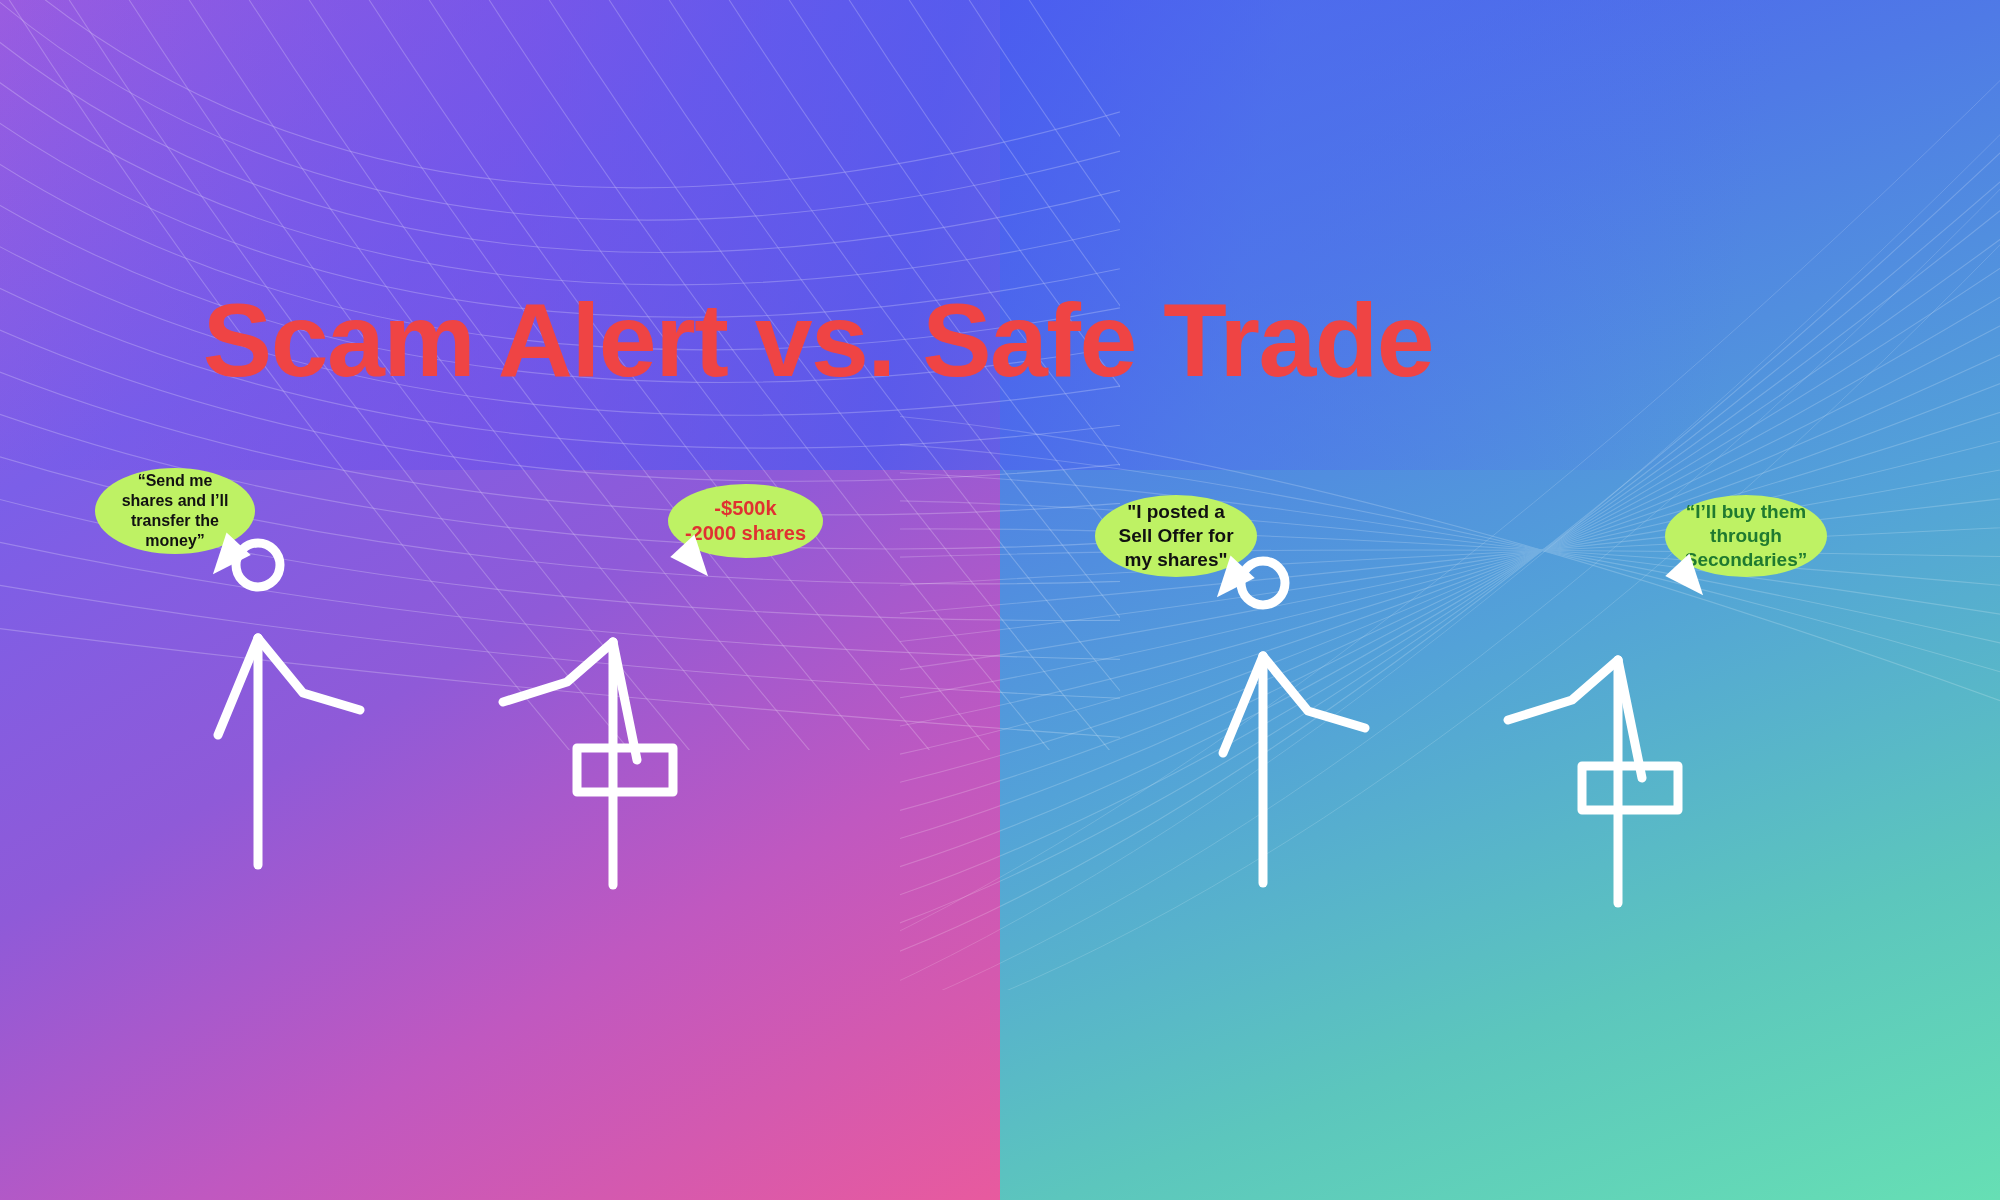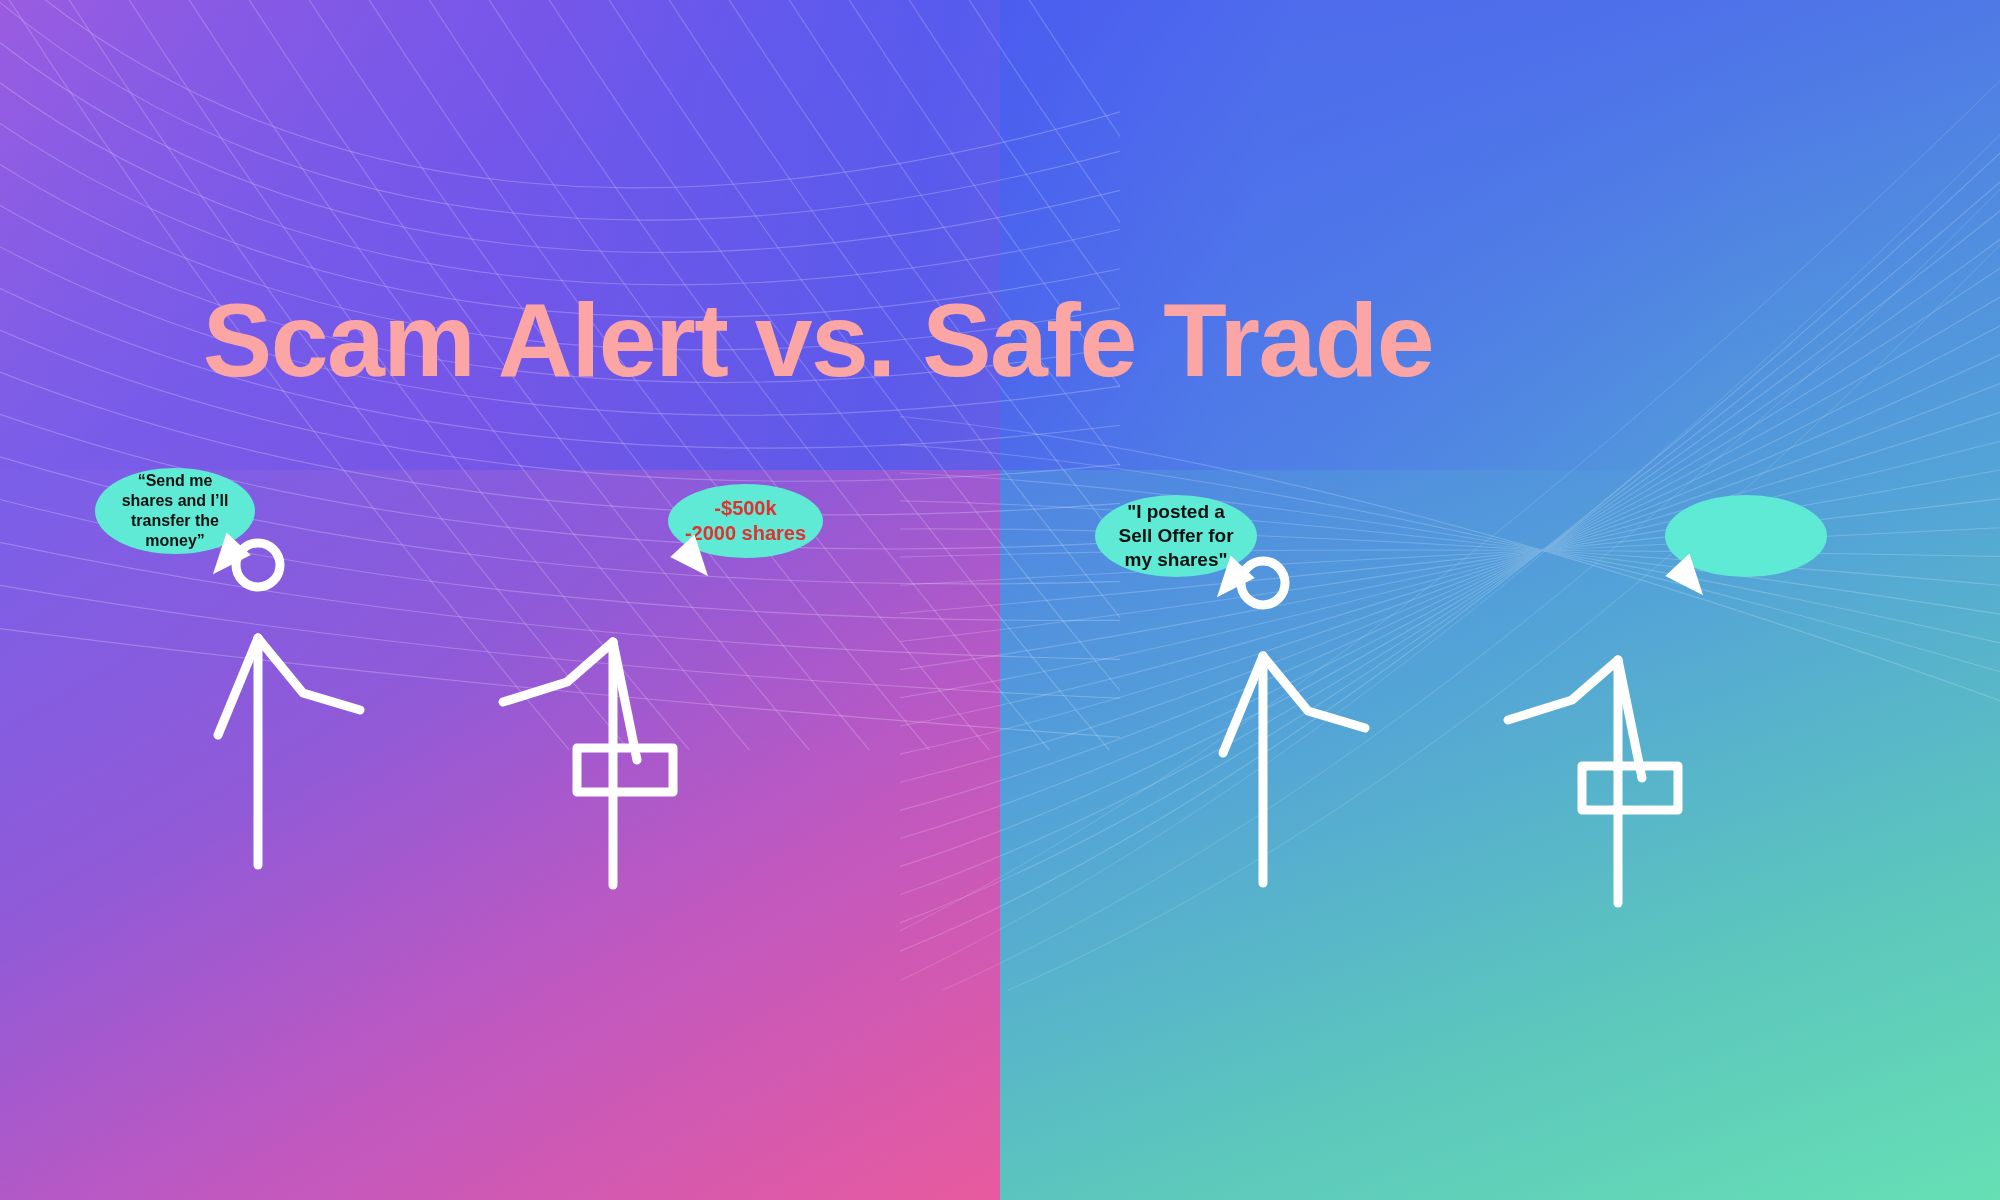--- a/index.html
+++ b/index.html
@@ -54,35 +54,35 @@
   #moire-tl { left: -80px; top: -150px; width: 1200px; height: 900px; opacity: 0.55; }
   #moire-r  { left: 900px; top: -60px; width: 1200px; height: 1050px; opacity: 0.5; }
 
   
   #title {
     position: absolute;
     left: 0;
     top: 288px;
     width: 1636px;
     text-align: center;
-    color: #fca5a5;
+    color: #ef4444;
     font-size: 104px;
     font-weight: 700;
     letter-spacing: -1.5px;
     line-height: 1;
     font-family: "Liberation Sans", sans-serif;
   }
 
   
   .figure { position: absolute; }
 
   
   .bubble {
     position: absolute;
-    background: #5eead4;
+    background: #bef264;
     border-radius: 50%;
     display: flex;
     align-items: center;
     justify-content: center;
     text-align: center;
     font-weight: 700;
     line-height: 1.25;
     box-sizing: border-box;
   }
   .bubble .txt { padding: 0 14px; white-space: pre-line; }
@@ -242,16 +242,19 @@
   </svg>
 
   <div class="bubble b-safe" id="bubble-safe-sell-offer" style="left:1095px; top:495px; width:162px; height:82px; font-size:19px;">
     <span class="txt">"I posted a
 Sell Offer for
 my shares"</span>
     <span class="bubble-tail tail-right" style="right:4px; bottom:-26px; transform:rotate(18deg);"></span>
   </div>
 
   <div class="bubble b-buy" id="bubble-safe-buy" style="left:1665px; top:495px; width:162px; height:82px; font-size:19px;">
+    <span class="txt">“I’ll buy them
+through
+Secondaries”</span>
     <span class="bubble-tail tail-left" style="left:2px; bottom:-24px; transform:rotate(-18deg);"></span>
   </div>
 
 </div>
 
 </body></html>

